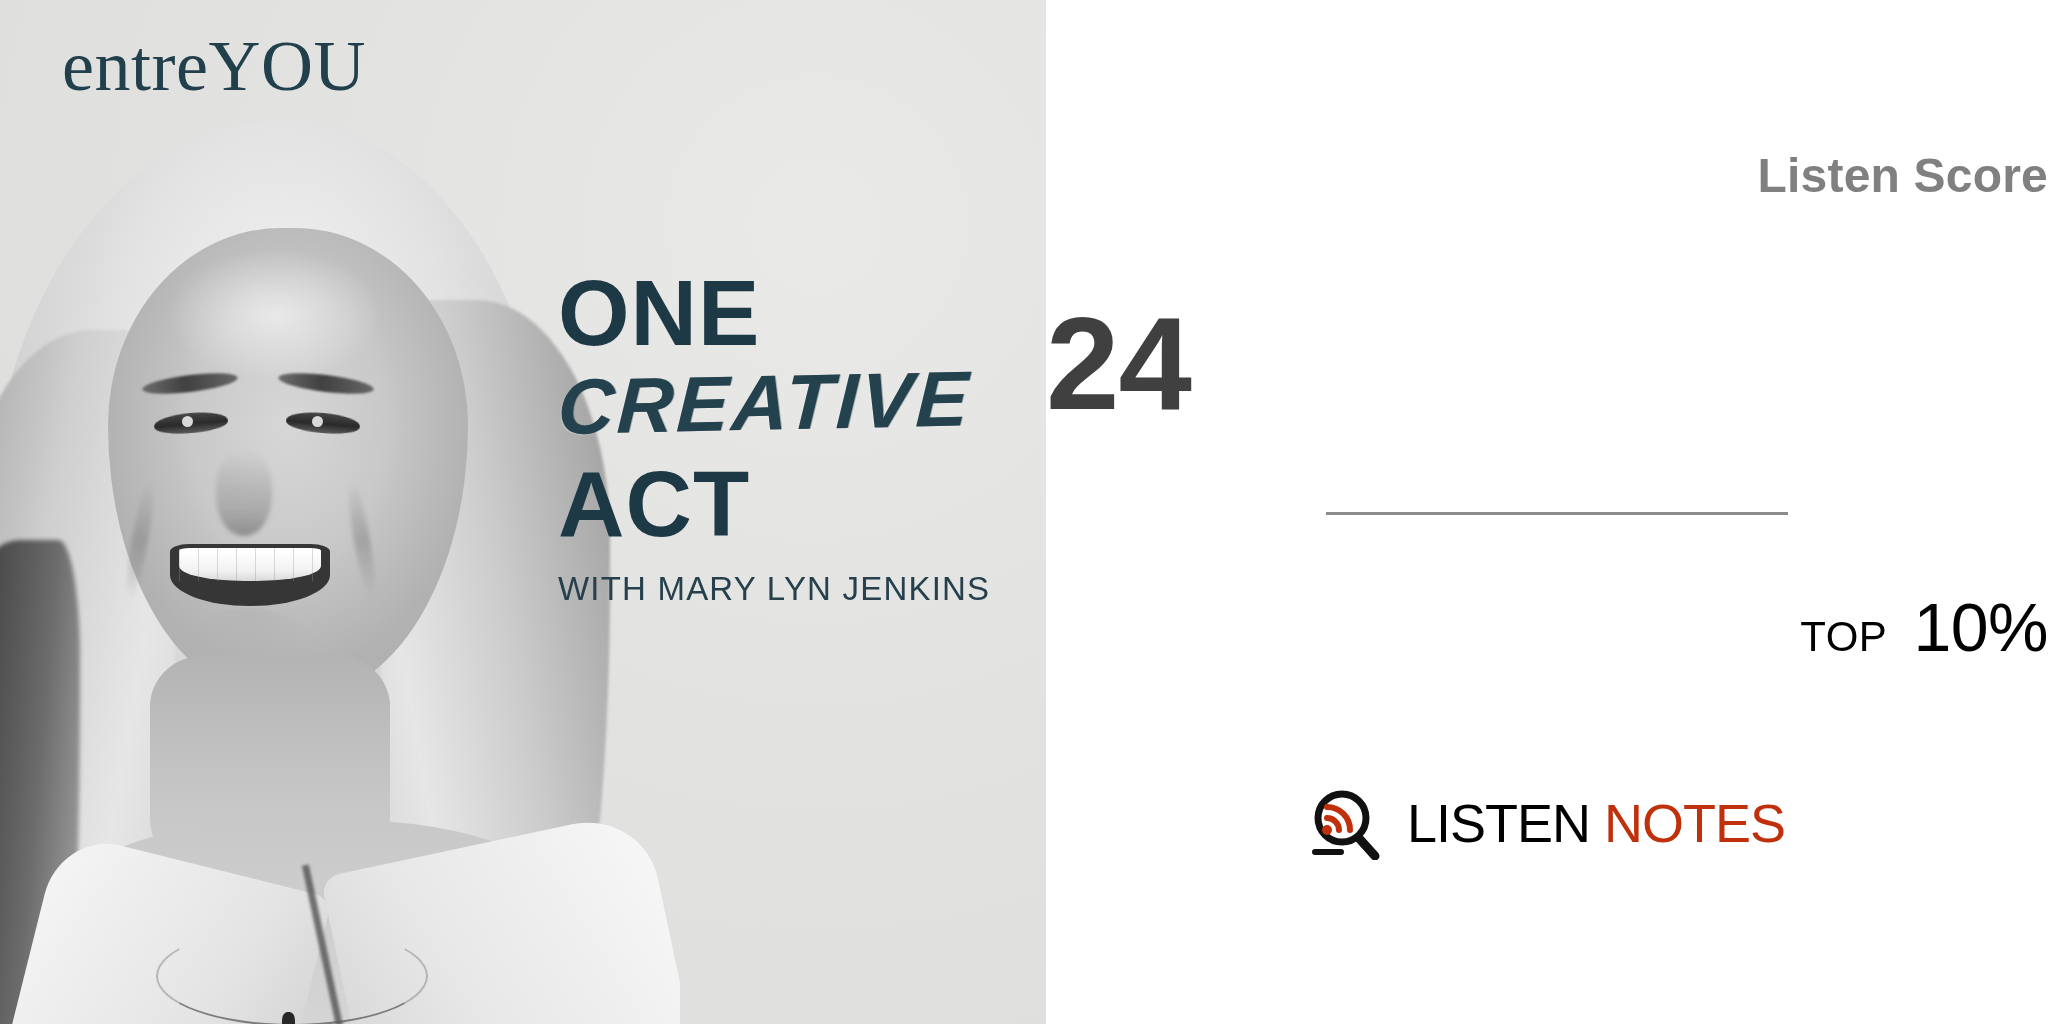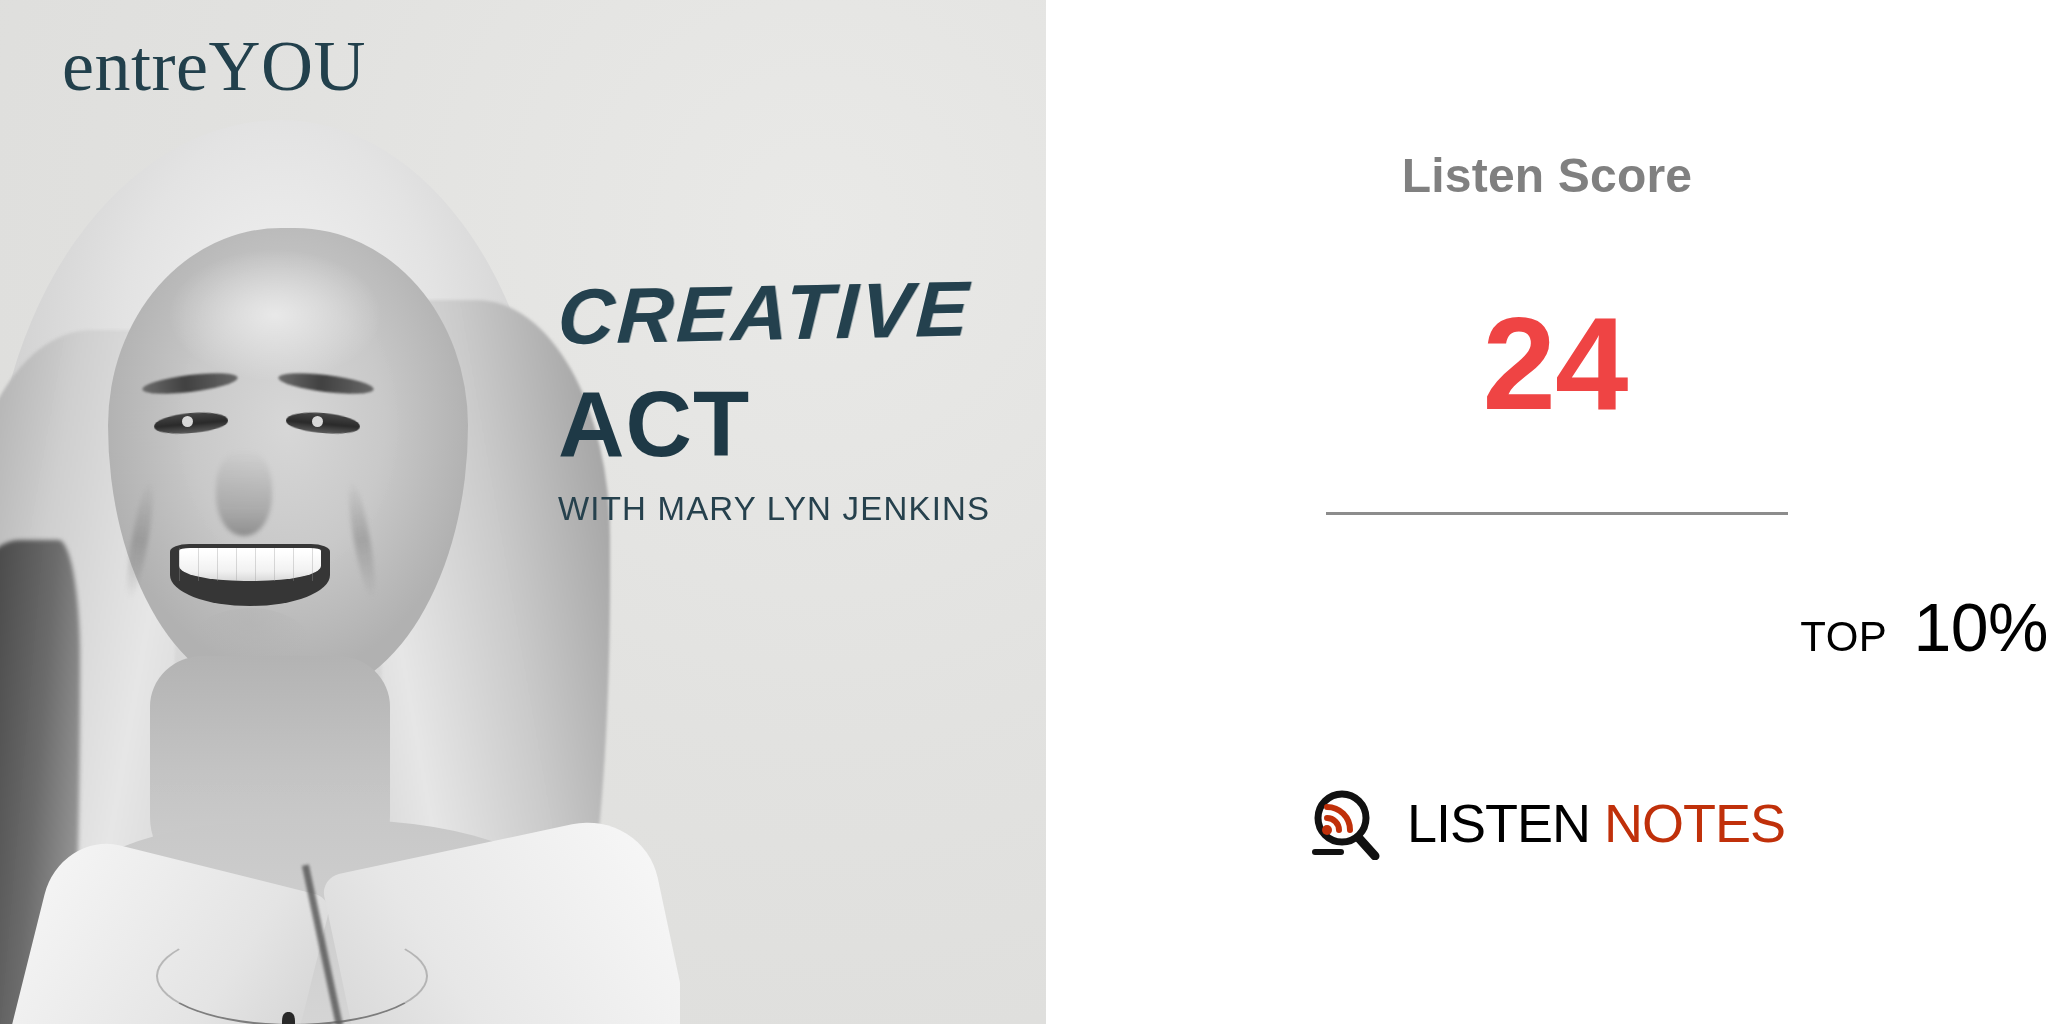--- a/index.html
+++ b/index.html
@@ -301,21 +301,21 @@
     font-weight: bold;
     font-style: italic;
     letter-spacing: 3px;
     line-height: 1;
     color: #24414e;
     transform: skewX(-4deg) rotate(-1.2deg);
     transform-origin: left center;
     text-shadow: 1px 0 0 rgba(30,57,70,.35), -1px 1px 0 rgba(255,255,255,.22);
   }
   .t-act {
-    margin-top: 22px;
+    margin-top: 12px;
     font-size: 92px;
     font-weight: bold;
     letter-spacing: 1px;
     line-height: 1;
     color: #1e3946;
   }
   .t-with {
     margin-top: 20px;
     font-size: 33px;
     font-weight: normal;
@@ -329,38 +329,37 @@
     position: relative;
     flex: 1 1 auto;
     height: 1024px;
     background: #ffffff;
   }
 
   .ls-title {
     position: absolute;
     left: 0; right: 0;
     top: 148px;
-    text-align: center;
+    text-align: right;
     font-size: 48px;
     font-weight: bold;
     color: #808080;
     letter-spacing: .2px;
   }
 
   .ls-score {
     position: absolute;
     left: 0; right: 0;
     top: 298px;
-    text-align: center;
+    text-align: left;
     font-size: 132px;
     font-weight: bold;
-    color: #ef4444;
+    color: #404040;
     line-height: 1;
     letter-spacing: -1px;
-    padding-left: 16px;
   }
 
   .ls-divider {
     position: absolute;
     left: 280px;
     width: 462px;
     top: 512px;
     height: 0;
     border-top: 3px solid #8c8c8c;
   }
@@ -444,20 +443,21 @@
       <div class="shirt-l"></div>
       <div class="shirt-shadow"></div>
       <div class="shirt-r"></div>
       <div class="necklace"></div>
       <div class="pendant"></div>
     </div>
 
     <div class="brand-logo">entreYOU</div>
 
     <div class="title-block">
+      <div class="t-one">ONE</div>
       <div class="t-creative">CREATIVE</div>
       <div class="t-act">ACT</div>
       <div class="t-with">WITH MARY LYN JENKINS</div>
     </div>
   </div>
 
   <div class="panel">
 
     <div class="ls-title">Listen Score</div>
 

